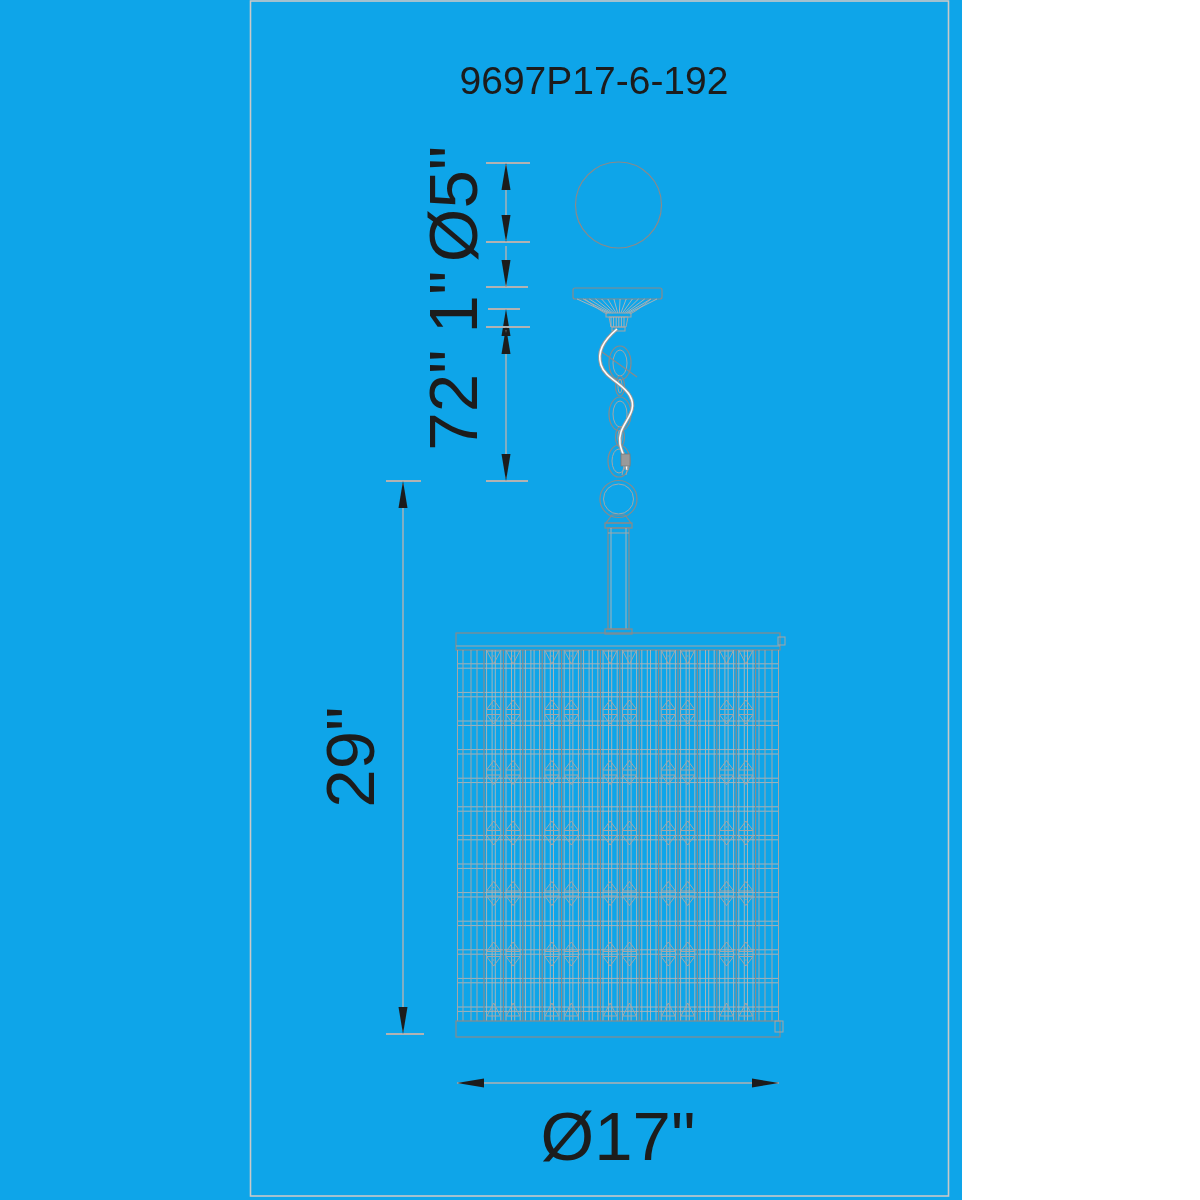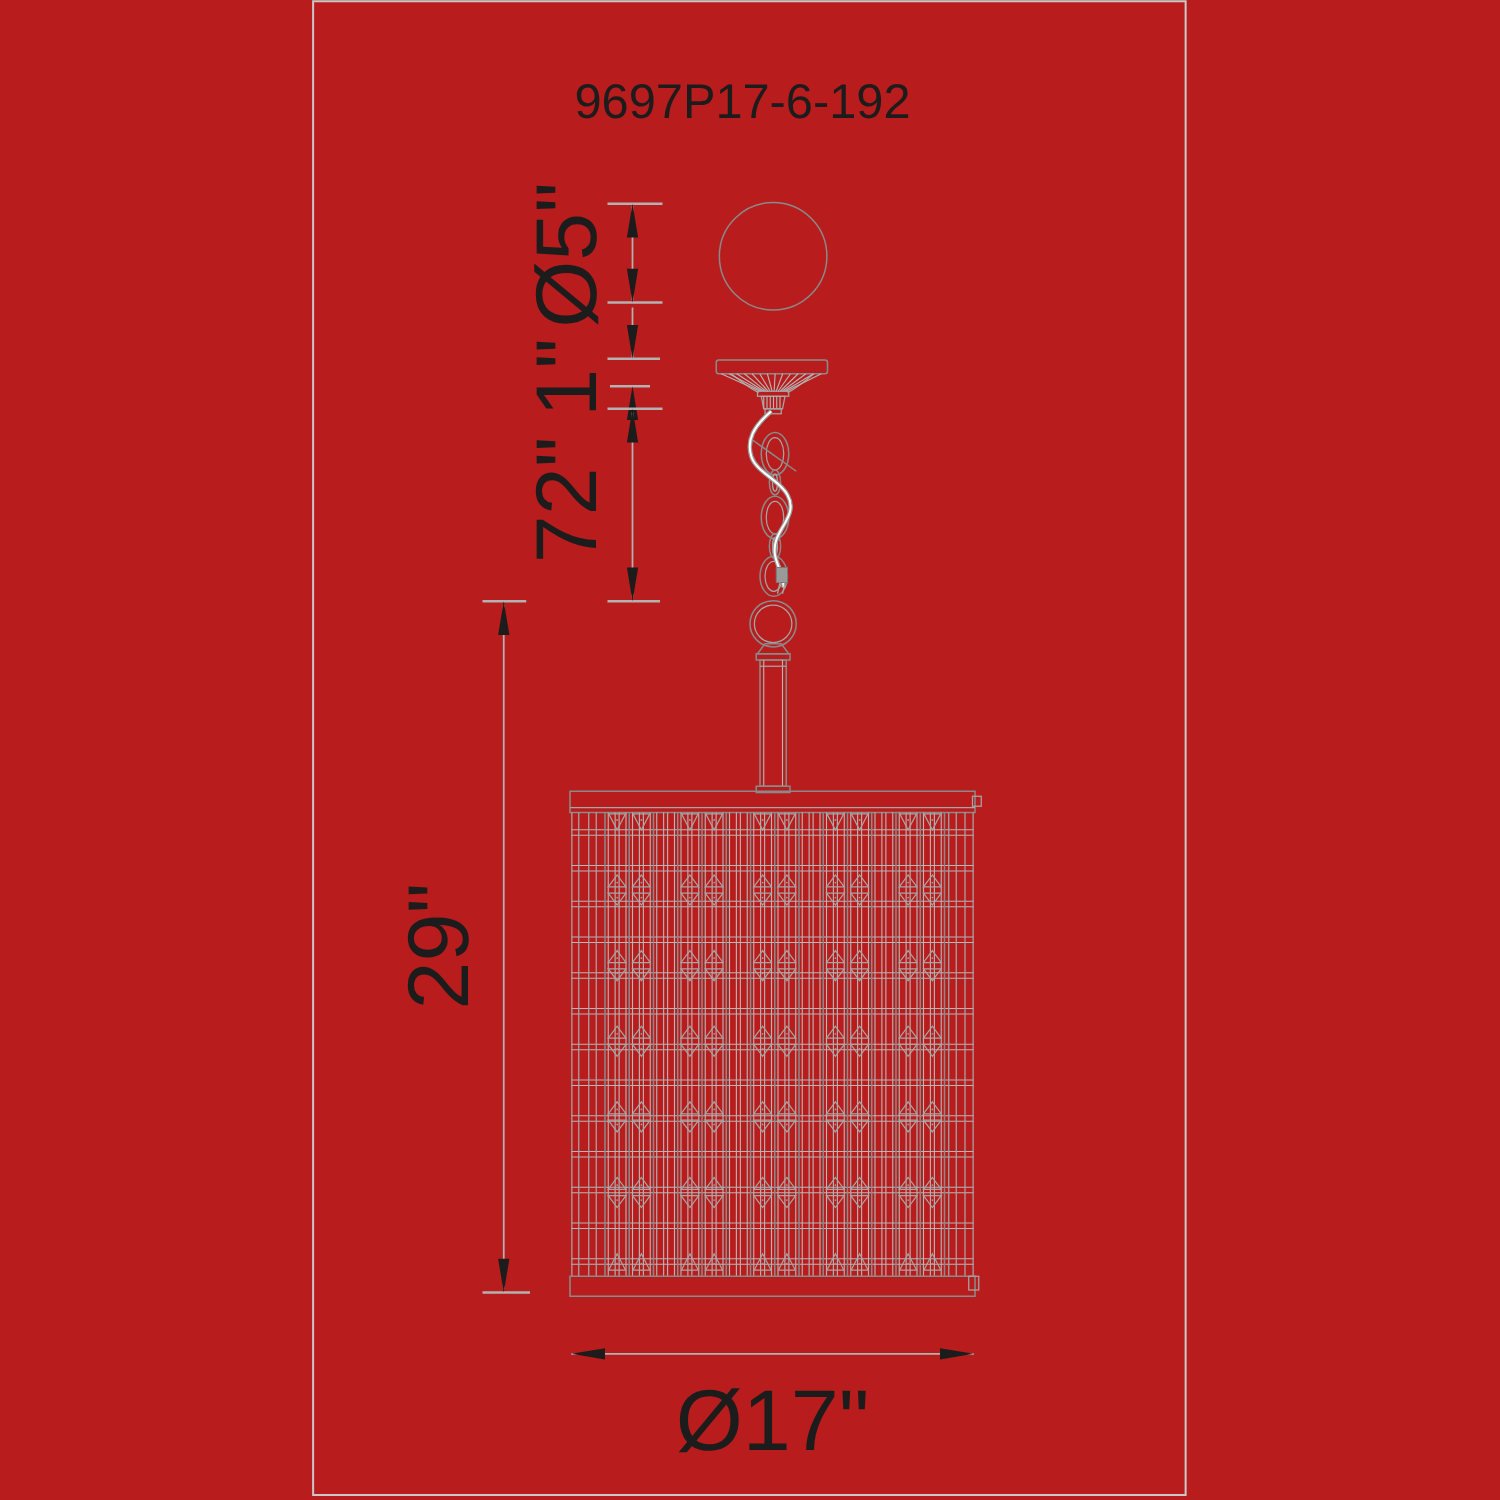--- a/index.html
+++ b/index.html
@@ -1,16 +1,16 @@
 <!DOCTYPE html>
 <html><head>
 <meta charset="utf-8">
 <style>
   html,body{margin:0;padding:0;background:#ffffff;}
-  .stage{position:relative;width:1200px;height:1200px;background:#b91c1c;overflow:hidden;}
+  .stage{position:relative;width:962px;height:1200px;background:#0ea5e9;overflow:hidden;}
   svg{display:block;}
   .dim-text{font-family:"Liberation Sans",sans-serif;font-size:69px;fill:#1c1c1c;}
   .title-text{font-family:"Liberation Sans",sans-serif;font-size:39px;fill:#1c1c1c;}
   .tick{stroke:#b2b2b2;stroke-width:2;}
   .dimline{stroke:#b2b2b2;stroke-width:1.4;}
   .arrow{fill:#1c1c1c;stroke:none;}
   .ln{stroke:#8a8a8a;stroke-width:1.2;fill:none;}
   .lnl{stroke:#a6a6a6;stroke-width:1;fill:none;}
   .lnxl{stroke:#b6b6b6;stroke-width:0.9;fill:none;}
 </style>

